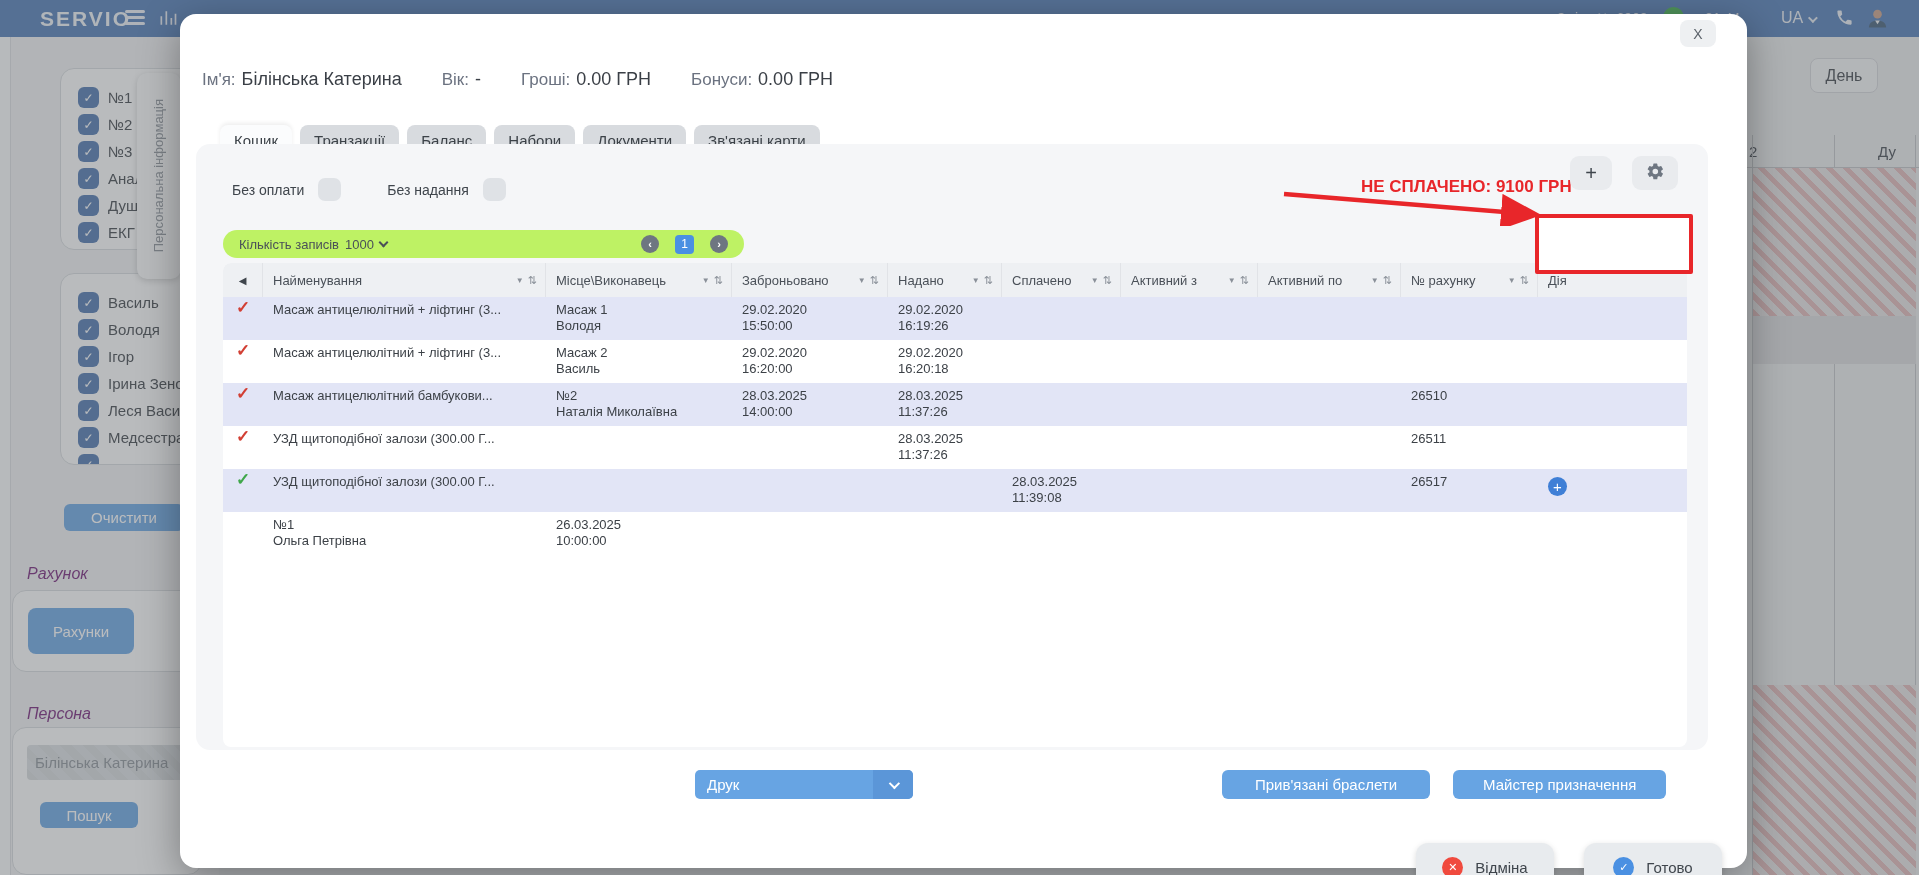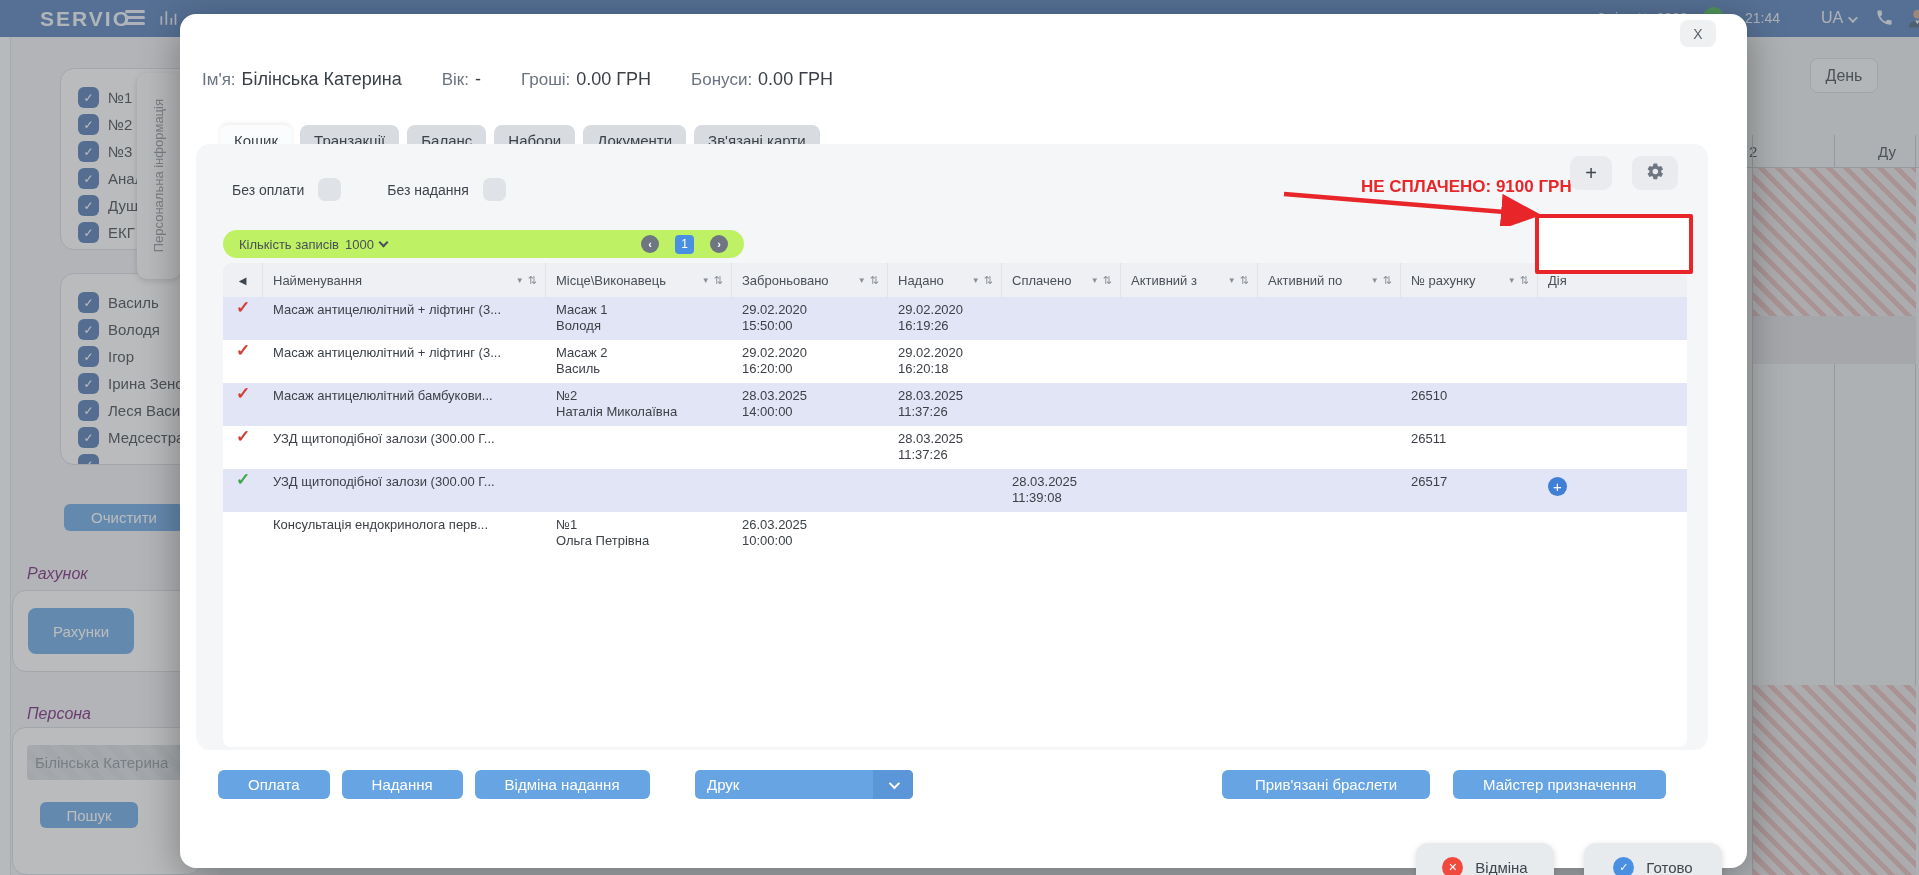--- a/index.html
+++ b/index.html
@@ -5,21 +5,21 @@
   * { margin:0; padding:0; box-sizing:border-box; }
   html,body { width:1919px; height:875px; overflow:hidden; font-family:"Liberation Sans",sans-serif; }
   .page { position:relative; width:1919px; height:875px; background:#eceeef; }
 
   
   .topbar { position:absolute; left:0; top:0; width:1919px; height:37px; background:#4c78b4; z-index:1; }
   .brand { position:absolute; left:40px; top:7px; color:#eef2f7; font-size:21px; font-weight:bold; letter-spacing:2px; }
   .burger { position:absolute; left:125px; top:10px; width:20px; height:16px; }
   .burger i { display:block; height:3px; background:#e9eef4; margin-bottom:3px; border-radius:2px; }
   .chart-ic { position:absolute; left:158px; top:8px; }
-  .tb-right { position:absolute; top:0; height:37px; right:0; left:1590px; color:#e8ecf2; font-size:14px; }
+  .tb-right { position:absolute; top:0; height:37px; right:0; left:1550px; color:#e8ecf2; font-size:14px; }
   .shift { position:absolute; left:7px; top:10px; }
   .status-dot { position:absolute; left:113px; top:7px; width:21px; height:21px; border-radius:50%; background:#3fb34c; }
   .time { position:absolute; left:155px; top:10px; }
   .lang { position:absolute; left:231px; top:9px; font-size:16px; }
   .chev { display:inline-block; width:7px; height:7px; border-right:2px solid #dfe6ee; border-bottom:2px solid #dfe6ee; transform:rotate(45deg) translateY(-2px); margin-left:5px; }
   .phone-ic { position:absolute; left:285px; top:8px; }
   .avatar-ic { position:absolute; left:316px; top:6px; }
 
   
   .bg-left { position:absolute; left:0; top:37px; width:219px; height:838px; background:#f0f1f2; z-index:1; }
@@ -477,21 +477,20 @@
                 <div class="l1">28.03.2025</div>
                 <div class="l2">11:39:08</div>
               </div>
               <div class="td"></div>
               <div class="td"></div>
               <div class="td">26517</div>
               <div class="td"><span class="plus-circle">+</span></div>
             </div>
             <div class="tgrid trow">
               <div class="td td-check none"></div>
-              <div class="td">Консультація ендокринолога перв...</div>
               <div class="td">
                 <div class="l1">№1</div>
                 <div class="l2">Ольга Петрівна</div>
               </div>
               <div class="td">
                 <div class="l1">26.03.2025</div>
                 <div class="l2">10:00:00</div>
               </div>
               <div class="td">
                 <div class="l1"></div>
@@ -503,25 +502,20 @@
               </div>
               <div class="td"></div>
               <div class="td"></div>
               <div class="td"></div>
               <div class="td"></div>
             </div>
           </div>
       </div>
     </div>
 
-    <div class="footer-actions">
-        <button class="btn-blue">Оплата</button>
-        <button class="btn-blue">Надання</button>
-        <button class="btn-blue">Відміна надання</button>
-      </div>
     <div class="print-select" style="position:absolute; left:515px; top:756px;">
       <span>Друк</span>
       <span class="print-chev">
           <span class="chev2"></span>
         </span>
     </div>
     <div class="link-actions">
         <button class="btn-blue">Прив'язані браслети</button>
         <button class="btn-blue">Майстер призначення</button>
       </div>

